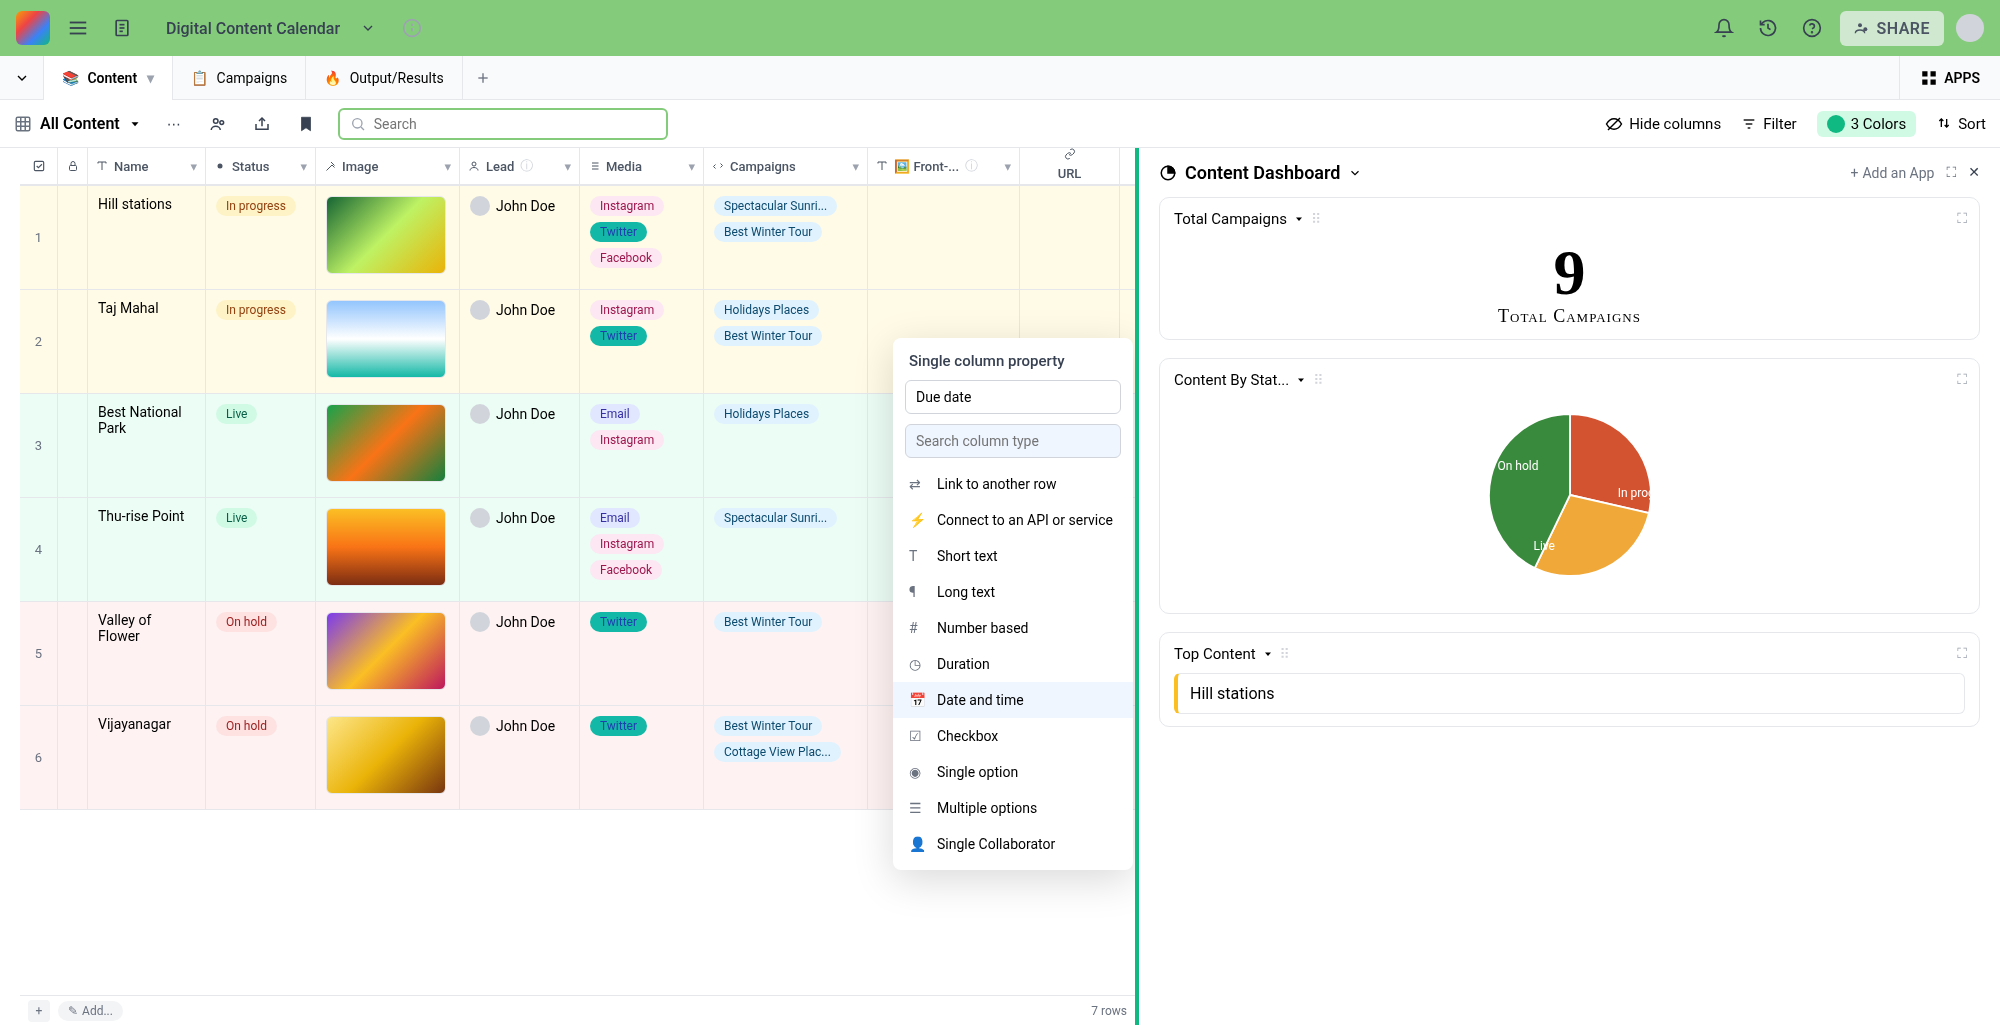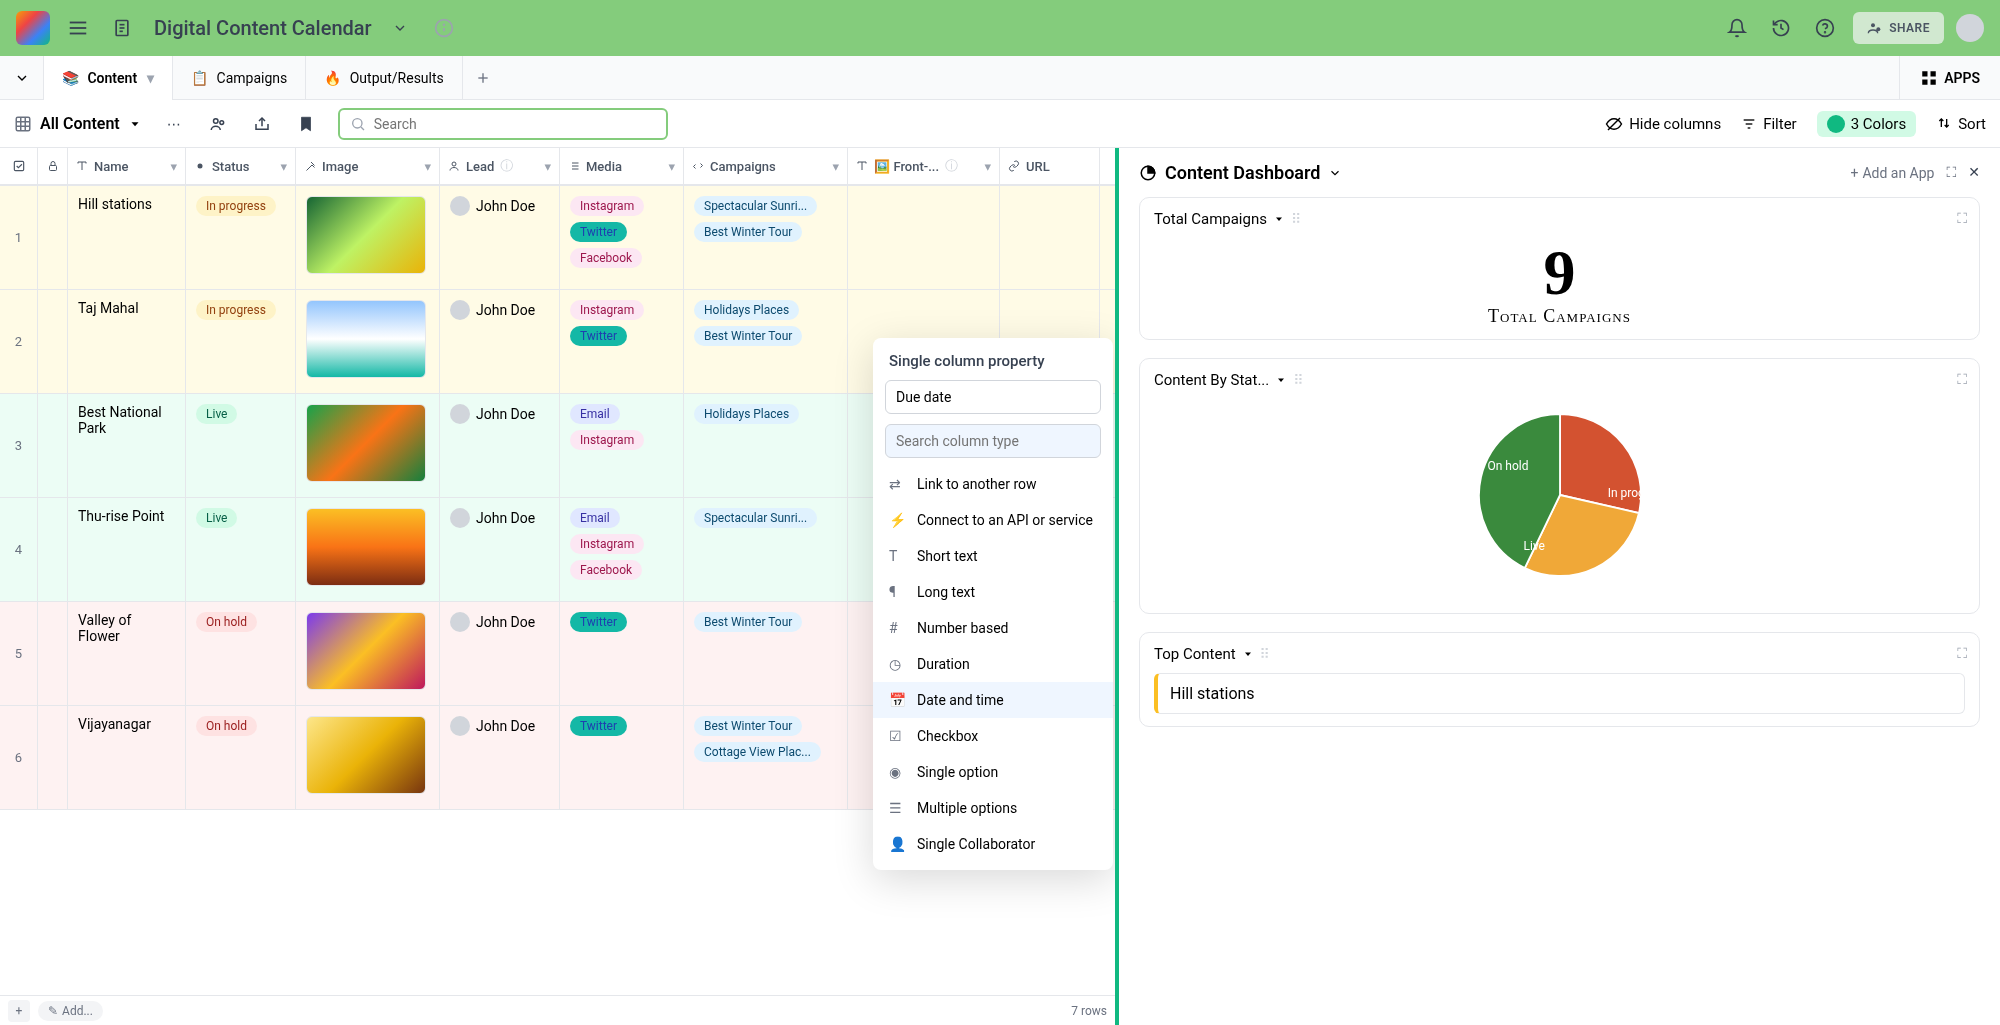--- a/index.html
+++ b/index.html
@@ -1,59 +1,59 @@
 <!DOCTYPE html>
 <html><head>
 <meta charset="utf-8">
 <style>
 * { box-sizing: border-box; margin: 0; padding: 0; font-family: -apple-system, BlinkMacSystemFont, "Segoe UI", Roboto, sans-serif; }
 body { width: 2000px; height: 1025px; background: #fff; overflow: hidden; font-size: 14px; }
 
 .top-bar { height: 56px; background: #84cc7c; display: flex; align-items: center; padding: 0 16px; gap: 12px; }
 .logo { width: 34px; height: 34px; background: linear-gradient(135deg, #f59e0b, #ef4444, #3b82f6, #10b981); border-radius: 6px; }
 .icon-btn { width: 32px; height: 32px; display: flex; align-items: center; justify-content: center; color: #374151; cursor: pointer; }
-.doc-title { font-size: 20px; font-weight: 500; color: #374151; margin-left: 4px; }
+.doc-title { font-size: 16px; font-weight: 500; color: #374151; margin-left: 16px; }
 .spacer { flex: 1; }
-.share-btn { background: #d1e8d0; border-radius: 6px; padding: 8px 14px; display: flex; align-items: center; gap: 6px; font-weight: 600; color: #4b5563; font-size: 12px; letter-spacing: 0.5px; }
+.share-btn { background: #d1e8d0; border-radius: 6px; padding: 8px 14px; display: flex; align-items: center; gap: 6px; font-weight: 600; color: #4b5563; font-size: 16px; letter-spacing: 0.5px; }
 .avatar-top { width: 28px; height: 28px; border-radius: 50%; background: #d1d5db; }
 
 .tabs-bar { height: 44px; background: #f9fafb; border-bottom: 1px solid #e5e7eb; display: flex; align-items: center; }
 .tab-toggle { width: 44px; height: 44px; display: flex; align-items: center; justify-content: center; border-right: 1px solid #e5e7eb; }
 .tab { padding: 0 18px; height: 44px; display: flex; align-items: center; gap: 8px; border-right: 1px solid #e5e7eb; cursor: pointer; }
 .tab.active { background: #fff; font-weight: 600; }
 .tab .down-arrow { color: #9ca3af; margin-left: 2px; }
 .add-tab { width: 40px; display: flex; align-items: center; justify-content: center; color: #6b7280; }
 .apps-btn { margin-left: auto; padding: 0 20px; height: 44px; display: flex; align-items: center; gap: 6px; font-weight: 600; font-size: 14px; border-left: 1px solid #e5e7eb; }
 
 .view-bar { height: 48px; border-bottom: 1px solid #e5e7eb; display: flex; align-items: center; padding: 0 14px; gap: 16px; }
 .view-name { display: flex; align-items: center; gap: 8px; font-size: 16px; font-weight: 600; }
 .view-icons { display: flex; gap: 12px; color: #6b7280; }
 .search-box { width: 330px; height: 32px; border: 2px solid #84cc7c; border-radius: 6px; display: flex; align-items: center; padding: 0 10px; gap: 8px; color: #9ca3af; }
 .search-box input { border: none; outline: none; flex: 1; font-size: 14px; }
 .toolbar-right { margin-left: auto; display: flex; align-items: center; gap: 20px; font-size: 15px; }
 .colors-pill { background: #d1fae5; border-radius: 6px; padding: 4px 10px; display: flex; align-items: center; gap: 6px; }
 .smiley { width: 18px; height: 18px; background: #10b981; border-radius: 50%; position: relative; }
 
-.main-area { display: flex; height: calc(100% - 148px); }
+.main-area { display: flex; height: calc(100% - 148px); padding-left: 20px; }
 .grid-area { width: 1115px; overflow: hidden; position: relative; }
 .side-panel { flex: 1; border-left: 4px solid #10b981; padding: 14px 20px; overflow-y: auto; position: relative; }
 
 .grid-header { display: flex; height: 38px; border-bottom: 2px solid #e5e7eb; font-size: 13px; color: #4b5563; font-weight: 500; }
 .col { border-right: 1px solid #e5e7eb; display: flex; align-items: center; padding: 0 8px; gap: 6px; position: relative; }
 .col .drop { margin-left: auto; color: #9ca3af; }
 .c-check { width: 38px; justify-content: center; }
 .c-lock { width: 30px; justify-content: center; }
 .c-name { width: 118px; }
 .c-status { width: 110px; }
 .c-image { width: 144px; }
 .c-lead { width: 120px; }
 .c-media { width: 124px; }
 .c-camp { width: 164px; }
 .c-front { width: 152px; }
-.c-url { width: 100px; }
+.c-url { width: 100px; flex-direction: column; }
 
 .grid-body { overflow-y: auto; height: calc(100% - 68px); }
 .row { display: flex; border-bottom: 1px solid #e5e7eb; min-height: 104px; }
 .row:nth-child(1), .row:nth-child(2) { background: #fffbe6; }
 .row:nth-child(3), .row:nth-child(4) { background: #ecfdf5; }
 .row:nth-child(5), .row:nth-child(6) { background: #fef2f2; }
 .cell { border-right: 1px solid #e5e7eb; padding: 10px; display: flex; flex-direction: column; gap: 6px; align-items: flex-start; }
 .rownum { width: 38px; align-items: center; justify-content: center; color: #6b7280; font-size: 13px; }
 .rowlock { width: 30px; }
 

